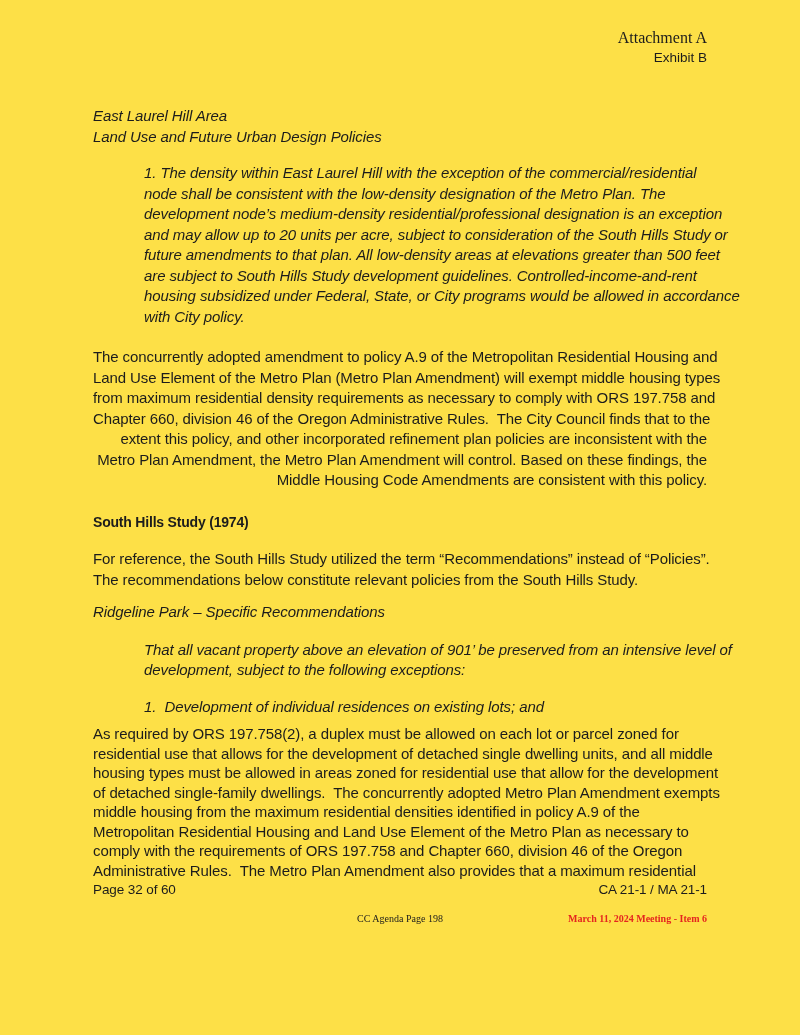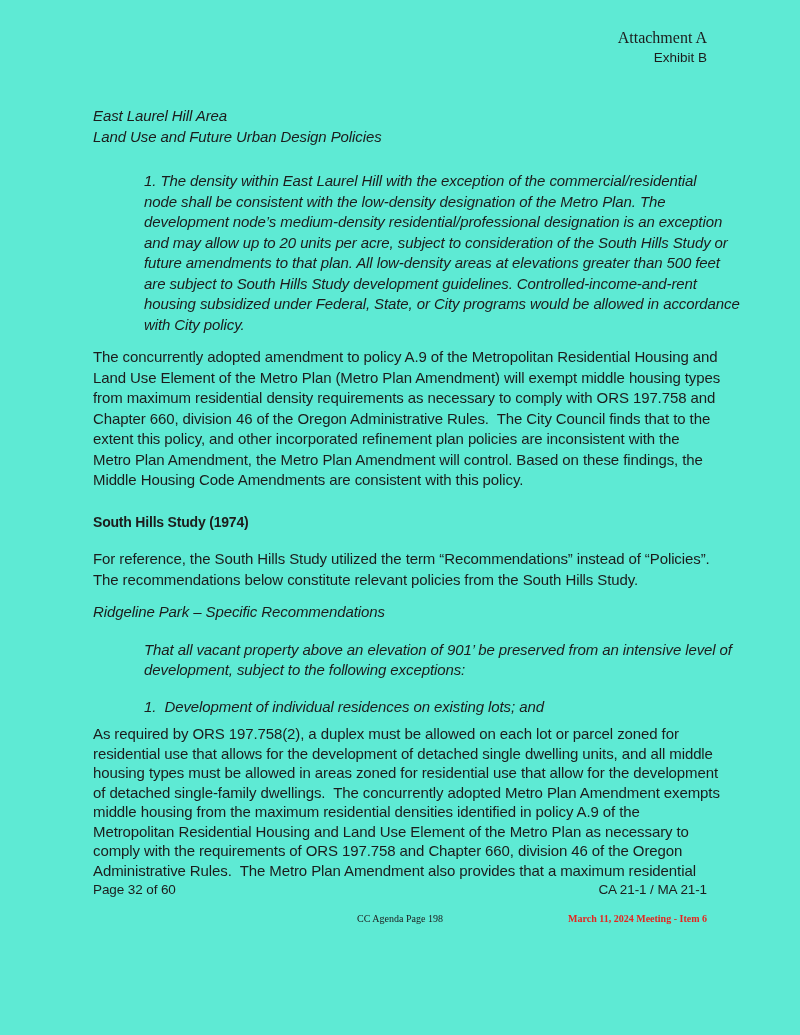--- a/index.html
+++ b/index.html
@@ -4,21 +4,21 @@
 <style>
   html, body {
     margin: 0;
     padding: 0;
     background: #ffffff;
   }
   .page {
     position: relative;
     width: 800px;
     height: 1035px;
-    background: #5eead4;
+    background: #fde047;
     box-sizing: border-box;
     padding: 28px 93px 0 93px;
     font-family: "Liberation Sans", sans-serif;
     color: #1c1c1c;
     overflow: hidden;
   }
   .serif { font-family: "Liberation Serif", serif; }
   .right  { text-align: right; }
   .center { text-align: right; }
   .italic { font-style: italic; }
@@ -33,22 +33,22 @@
   }
   .para {
     font-size: 15px;
     line-height: 20.5px;
     white-space: pre;          
     letter-spacing: -0.1px;
   }
   .indent { margin-left: 51px; }
 
   .doc-title      { margin-top: 38px; }
-  .policy-1       { margin-top: 24px; }
-  .metro-para     { margin-top: 12px;  }
+  .policy-1       { margin-top: 16px; }
+  .metro-para     { margin-top: 20px; text-align: right;  }
   .section-heading {
     margin-top: 21px;
     font-size: 14px;
     font-weight: bold;
     letter-spacing: -0.2px;
     line-height: 20.5px;
     white-space: pre;
   }
   .ref-para       { margin-top: 17px; }
   .ridgeline      { margin-top: 12px; }

